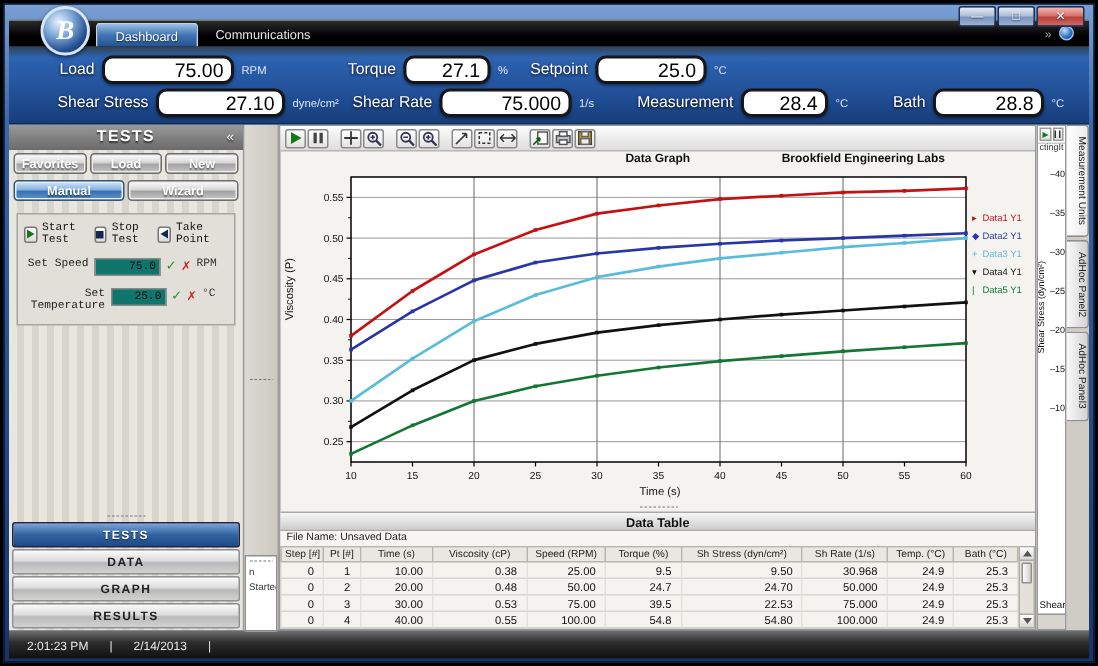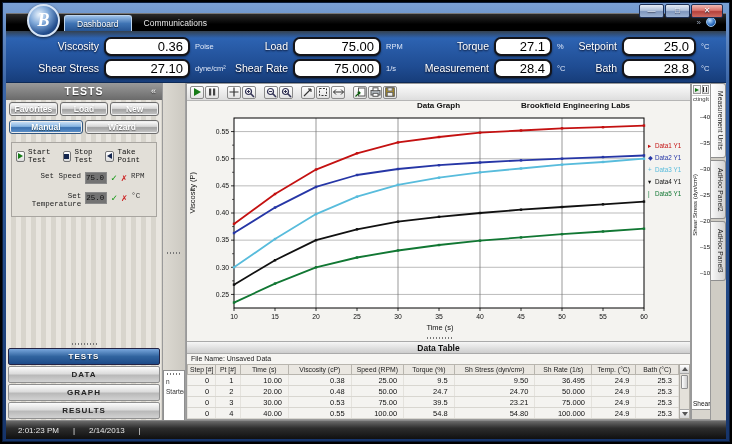--- a/index.html
+++ b/index.html
@@ -43,21 +43,21 @@
   .g-btn.active { background:linear-gradient(#d5e7f9,#86b4e2 45%,#3a70b0 55%,#6094cc); text-shadow:0 1px 1px #245; border-color:#33577f; }
   .sb-group { margin:6px 5px 0 5px; border:1px solid #a8a5a0; background:#e2dfd8; padding:5px 3px 8px 3px;font-family:Liberation Mono, monospace; }
   .test-row { display:flex; justify-content:space-between; padding:0 1px; }
   .test-btn { display:flex; align-items:center; gap:3px; font-size:7.5px; color:#111; }
   .t-ic { width:11px; height:11px; background:linear-gradient(#fff,#dcdcdc); border:1px solid #777; border-radius:2px; display:flex; align-items:center; justify-content:center; }
   .tri-play { width:0; height:0; border-left:5px solid #157a15; border-top:3.5px solid transparent; border-bottom:3.5px solid transparent; }
   .sq-stop { width:5px; height:5px; background:#14264e; }
   .tri-take { width:0; height:0; border-right:5px solid #14264e; border-top:3.5px solid transparent; border-bottom:3.5px solid transparent; }
   .field-row { display:flex; gap:4px; margin-top:8px; justify-content:flex-end; padding-right:2px; }
   .field-label { font-size:7.5px; color:#222; text-align:right; }
-  .field-input { width:22px; height:12px; background:#737373; border:1px solid #8a8a8a; font-size:7.5px; text-align:right; padding-right:2px; line-height:11px; color:#111; }
+  .field-input { width:44px; height:12px; background:#0f766e; border:1px solid #8a8a8a; font-size:7.5px; text-align:right; padding-right:2px; line-height:11px; color:#111; }
   .glyph-ok { color:#1c9a1c; font-size:10px; font-weight:bold; }
   .glyph-no { color:#c22; font-size:10px; font-weight:bold; }
   .field-unit { font-size:7.5px; color:#333; width:20px; }
   .sb-fill { flex:1; }
   .grip-h { height:7px; display:flex; align-items:center; justify-content:center; }
   .dots { width:26px; height:2px; background-image:radial-gradient(#777 0.8px, transparent 1px); background-size:3px 2px; }
   .nav-item { height:17px; margin:1px 2px; background:linear-gradient(#fbfbfb,#dcdcdc 45%,#b9b9b9 55%,#d2d2d2); border:1px solid #8f8f8f; border-radius:2px; color:#222; font-size:8px; font-weight:bold; letter-spacing:1px; text-align:center; line-height:15px; }
   .nav-item.active { background:linear-gradient(#78a6dc,#31649f 50%,#1d4a88); color:#fff; text-shadow:0 1px 1px #123; border-color:#224; }
 
   
@@ -134,25 +134,20 @@
       <div class="tab">Communications</div>
     </div>
   <div class="strip-right">
     <span class="strip-chevron">»</span>
     <span class="orb"></span>
   </div>
 </div>
 
 <div class="dash">
   <div class="dash-row" id="dash-row-0">
-      <div class="dash-cell c0">
-        <div class="dash-label">Viscosity</div>
-        <div class="dash-box b0">0.36</div>
-        <div class="dash-unit u0">Poise</div>
-      </div>
       <div class="dash-cell c1">
         <div class="dash-label">Load</div>
         <div class="dash-box b1">75.00</div>
         <div class="dash-unit u1">RPM</div>
       </div>
       <div class="dash-cell c2">
         <div class="dash-label">Torque</div>
         <div class="dash-box b2">27.1</div>
         <div class="dash-unit u2">%</div>
       </div>
@@ -494,21 +489,21 @@
           </thead>
         <tbody id="dt-body">
             <tr>
               <td>0</td>
               <td>1</td>
               <td>10.00</td>
               <td>0.38</td>
               <td>25.00</td>
               <td>9.5</td>
               <td>9.50</td>
-              <td>36.495</td>
+              <td>30.968</td>
               <td>24.9</td>
               <td>25.3</td>
             </tr>
             <tr>
               <td>0</td>
               <td>2</td>
               <td>20.00</td>
               <td>0.48</td>
               <td>50.00</td>
               <td>24.7</td>
@@ -517,21 +512,21 @@
               <td>24.9</td>
               <td>25.3</td>
             </tr>
             <tr>
               <td>0</td>
               <td>3</td>
               <td>30.00</td>
               <td>0.53</td>
               <td>75.00</td>
               <td>39.5</td>
-              <td>23.21</td>
+              <td>22.53</td>
               <td>75.000</td>
               <td>24.9</td>
               <td>25.3</td>
             </tr>
             <tr>
               <td>0</td>
               <td>4</td>
               <td>40.00</td>
               <td>0.55</td>
               <td>100.00</td>

